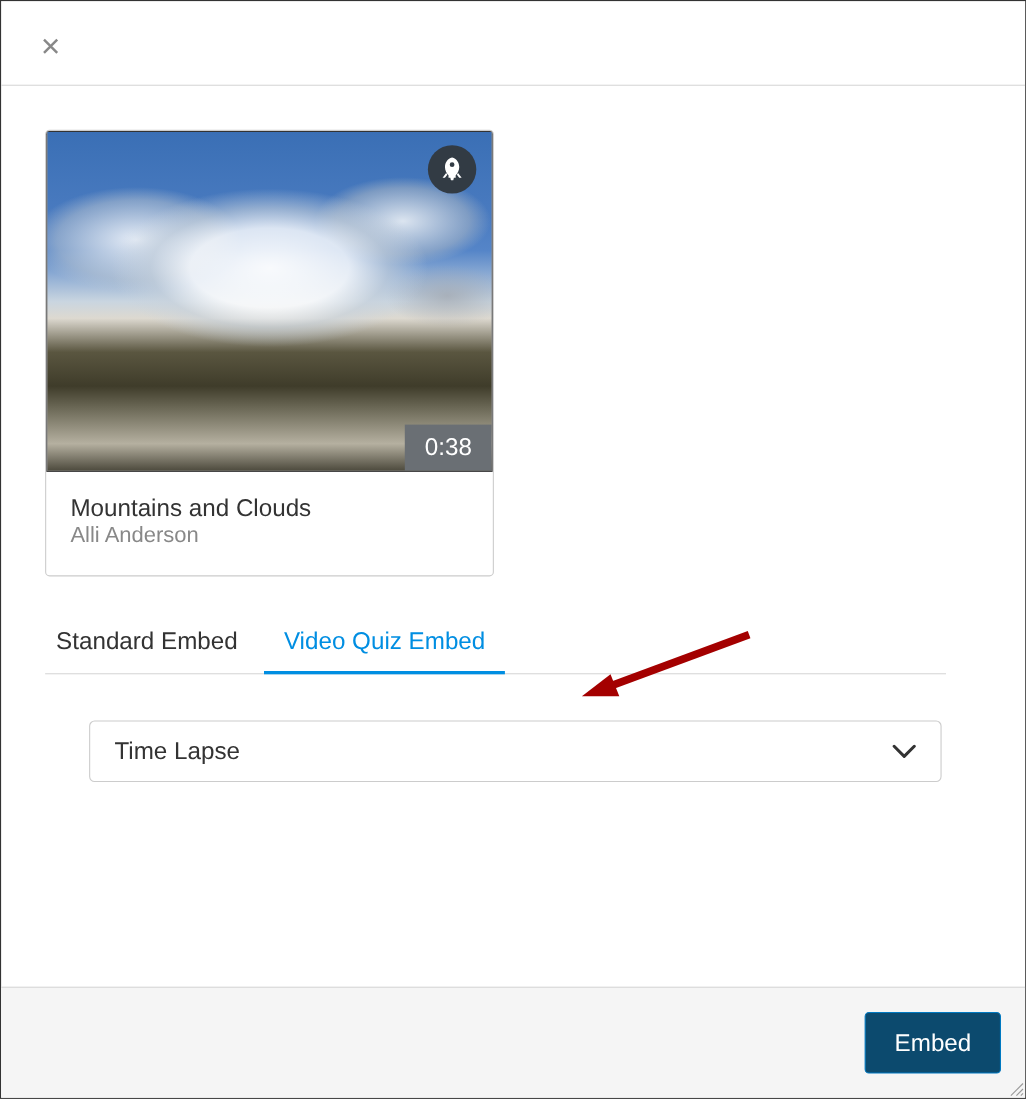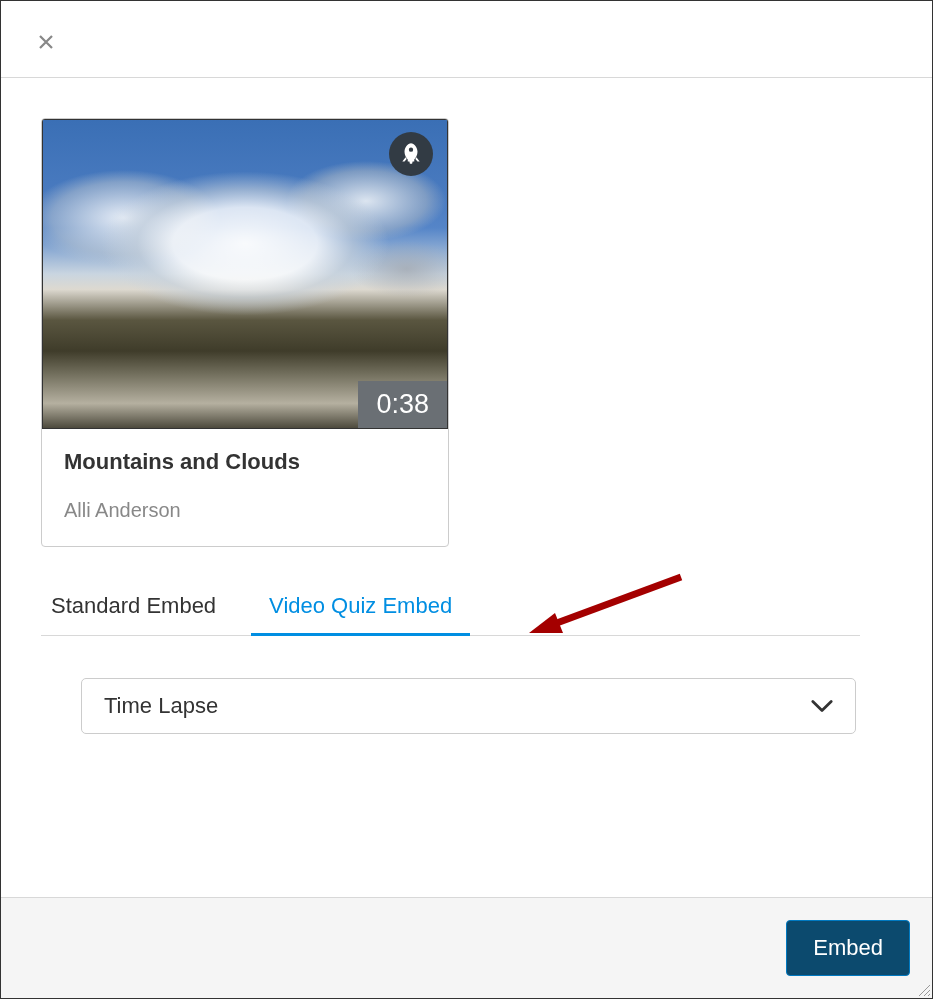--- a/index.html
+++ b/index.html
@@ -86,42 +86,41 @@
       width: 26px;
       height: 26px;
       fill: #fff;
     }
     .duration {
       position: absolute;
       bottom: 0;
       right: 0;
       background: #6a6f74;
       color: #fff;
-      font-size: 27px;
+      font-size: 22px;
       padding: 8px 18px;
     }
     .video-info {
       padding: 20px 22px 24px 22px;
     }
     .video-title {
       font-size: 22px;
-      font-weight: 700;
-      color: #333;
-      margin-bottom: 24px;
+      font-weight: 400;
+      color: #333;
+      margin-bottom: 1px;
     }
     .video-author {
       font-size: 20px;
       color: #888;
     }
     .tabs {
       display: flex;
       margin-top: 34px;
       border-bottom: 1px solid #d8d8d8;
       width: 819px;
-      gap: 11px;
     }
     .tab {
       padding: 12px 18px 16px 18px;
       font-size: 22px;
       color: #333;
       cursor: pointer;
       border: none;
       background: none;
       position: relative;
     }

